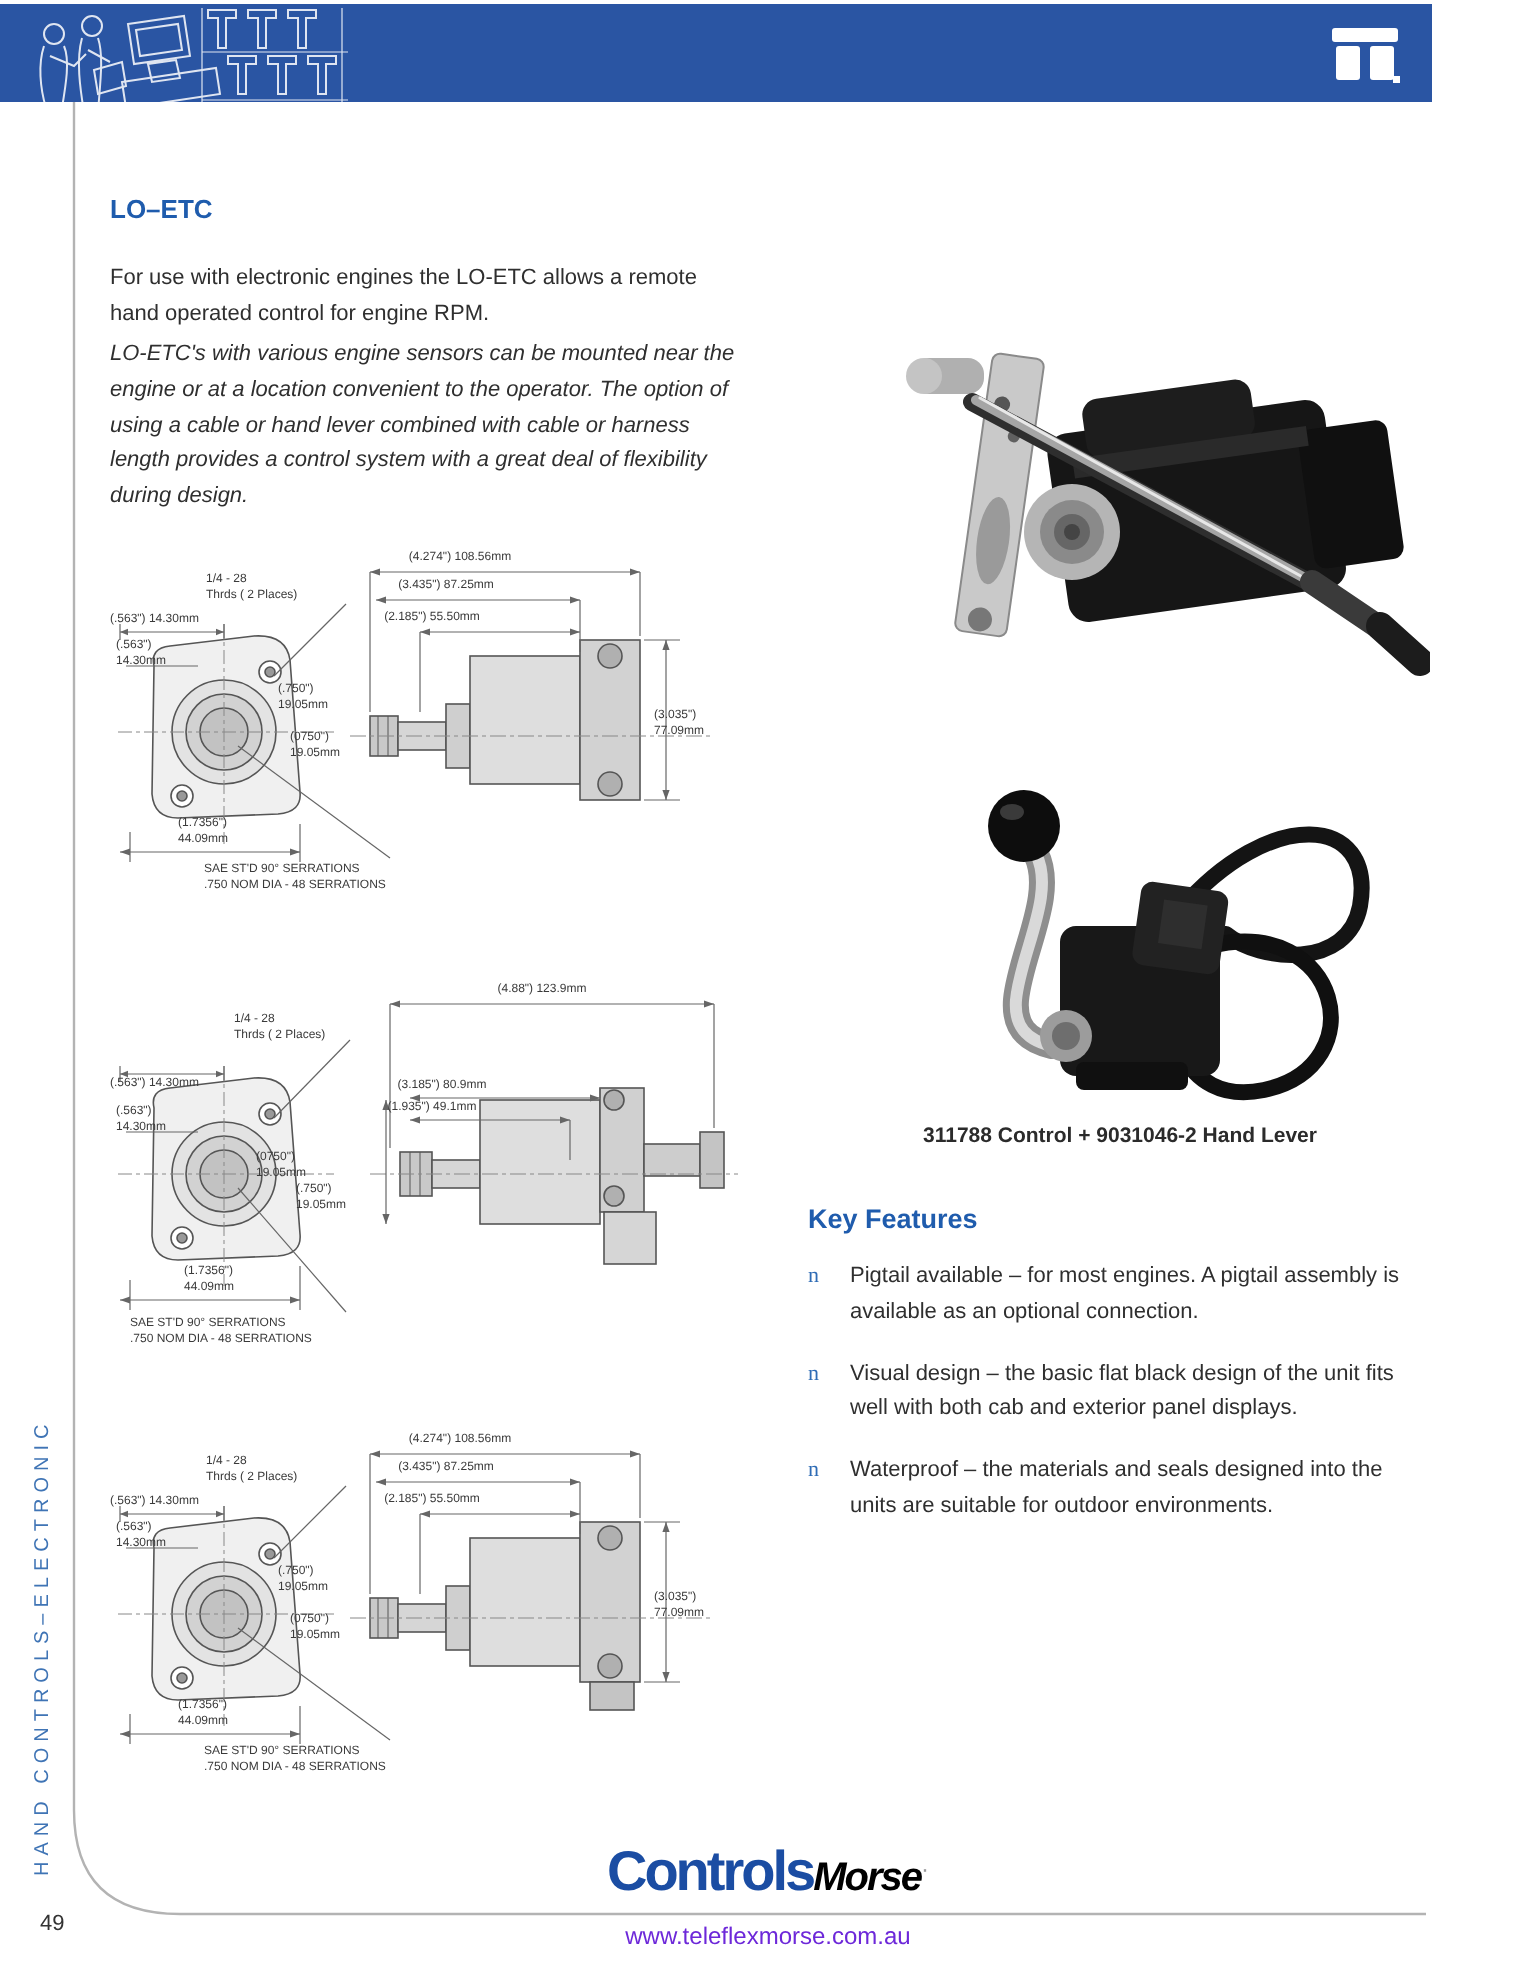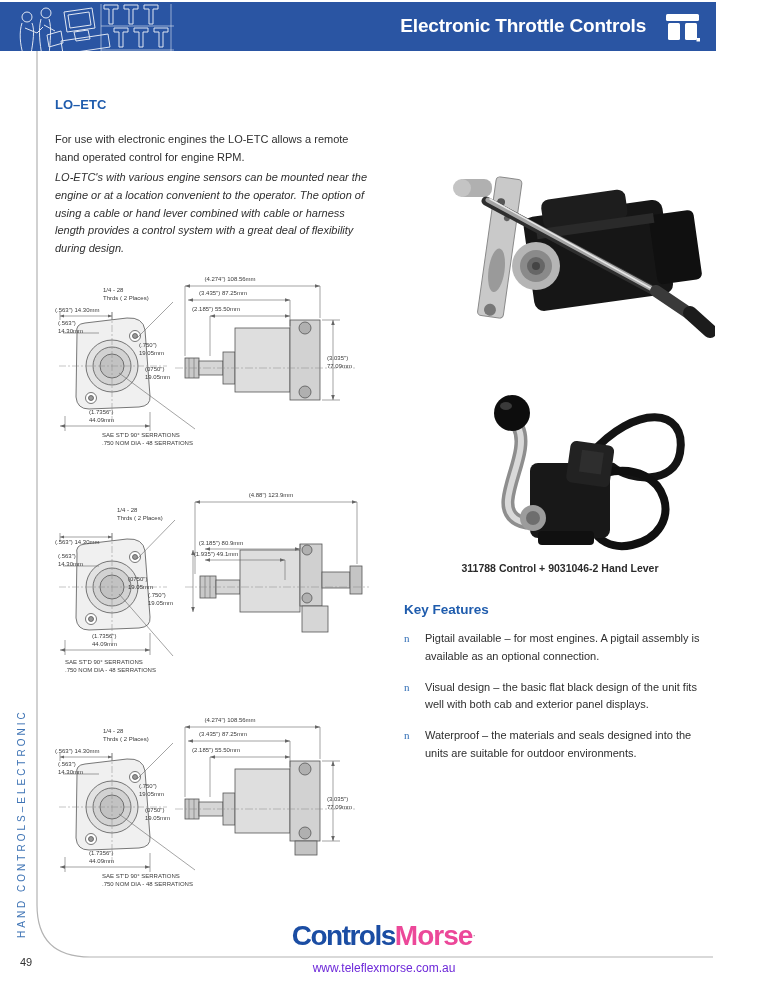--- a/index.html
+++ b/index.html
@@ -47,21 +47,21 @@
   .cap2{left:410px;top:562px;width:300px;}
   
   .kf-head{position:absolute;left:404px;top:602px;font-size:13.5px;font-weight:bold;color:#1f5cad;}
   .kf-list{position:absolute;left:404px;top:630px;width:312px;}
   .kf-item{display:flex;margin-bottom:13px;}
   .kf-bullet{flex:0 0 21px;font-family:"Liberation Serif",serif;font-size:11px;color:#2f6cb5;line-height:1.6;}
   .kf-text{font-size:11px;line-height:1.62;color:#2f2f2f;}
   
   .brand{position:absolute;left:0;top:920px;width:768px;text-align:center;white-space:nowrap;}
   .brand-primary{font-size:28px;font-weight:bold;color:#1b4da3;letter-spacing:-1.5px;}
-  .brand-secondary{font-size:28px;font-weight:bold;color:#ec4899;letter-spacing:-1px;}
+  .brand-secondary{font-size:20px;font-weight:bold;font-style:italic;color:#000000;letter-spacing:-1px;}
   .brand-dot{font-size:12px;color:#9b9b9d;vertical-align:super;}
   .site-url{position:absolute;left:0;top:961px;width:768px;text-align:center;font-size:12px;
             color:#6d28d9;text-decoration:none;display:block;}
   svg{display:block;}
 </style>
 </head>
 <body>
 
 <div class="page">
 
@@ -79,21 +79,20 @@
       <path d="M48,10 L76,6 L79,26 L51,30 Z M52,13 L73,10 L75,23 L54,26 Z M58,30 L72,28 L74,37 L60,39 Z"></path>
       <path d="M45,39 L92,32 L94,45 L47,52 Z"></path>
       <path d="M88,3 h14 v4 h-5 v15 h-4 v-15 h-5 z"></path>
       <path d="M108,3 h14 v4 h-5 v15 h-4 v-15 h-5 z"></path>
       <path d="M128,3 h14 v4 h-5 v15 h-4 v-15 h-5 z"></path>
       <path d="M98,26 h14 v4 h-5 v15 h-4 v-15 h-5 z"></path>
       <path d="M118,26 h14 v4 h-5 v15 h-4 v-15 h-5 z"></path>
       <path d="M138,26 h14 v4 h-5 v15 h-4 v-15 h-5 z"></path>
       <path d="M85,2 V52 M155,2 V52 M85,24 H158 M85,48 H158" stroke-width="0.6"></path>
     </svg>
-    <div class="banner-title">Electronic Throttle Controls</div>
     <svg class="banner-logo" width="34" height="32" viewBox="0 0 34 32" fill="#ffffff">
       <rect x="0" y="2" width="33" height="7" rx="1.5"></rect>
       <rect x="2" y="11" width="12" height="17" rx="1.5"></rect>
       <rect x="19" y="11" width="12" height="17" rx="1.5"></rect>
       <rect x="30.5" y="26" width="3.5" height="3.5"></rect>
     </svg>
   </div>
 
   <div class="side-label">HAND CONTROLS–ELECTRONIC</div>
   <div class="page-num">49</div>

